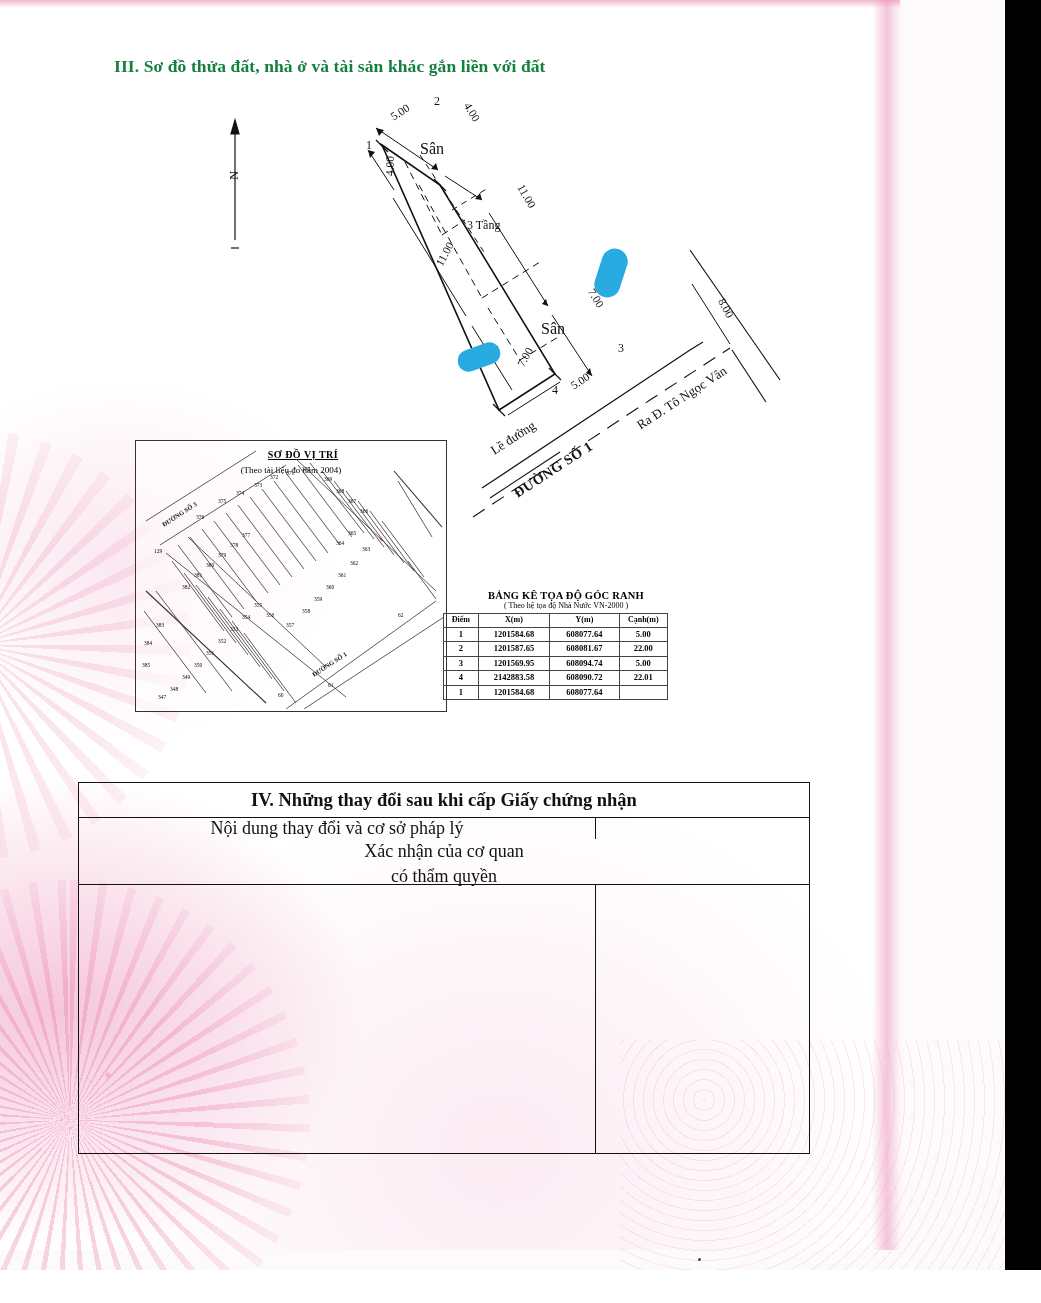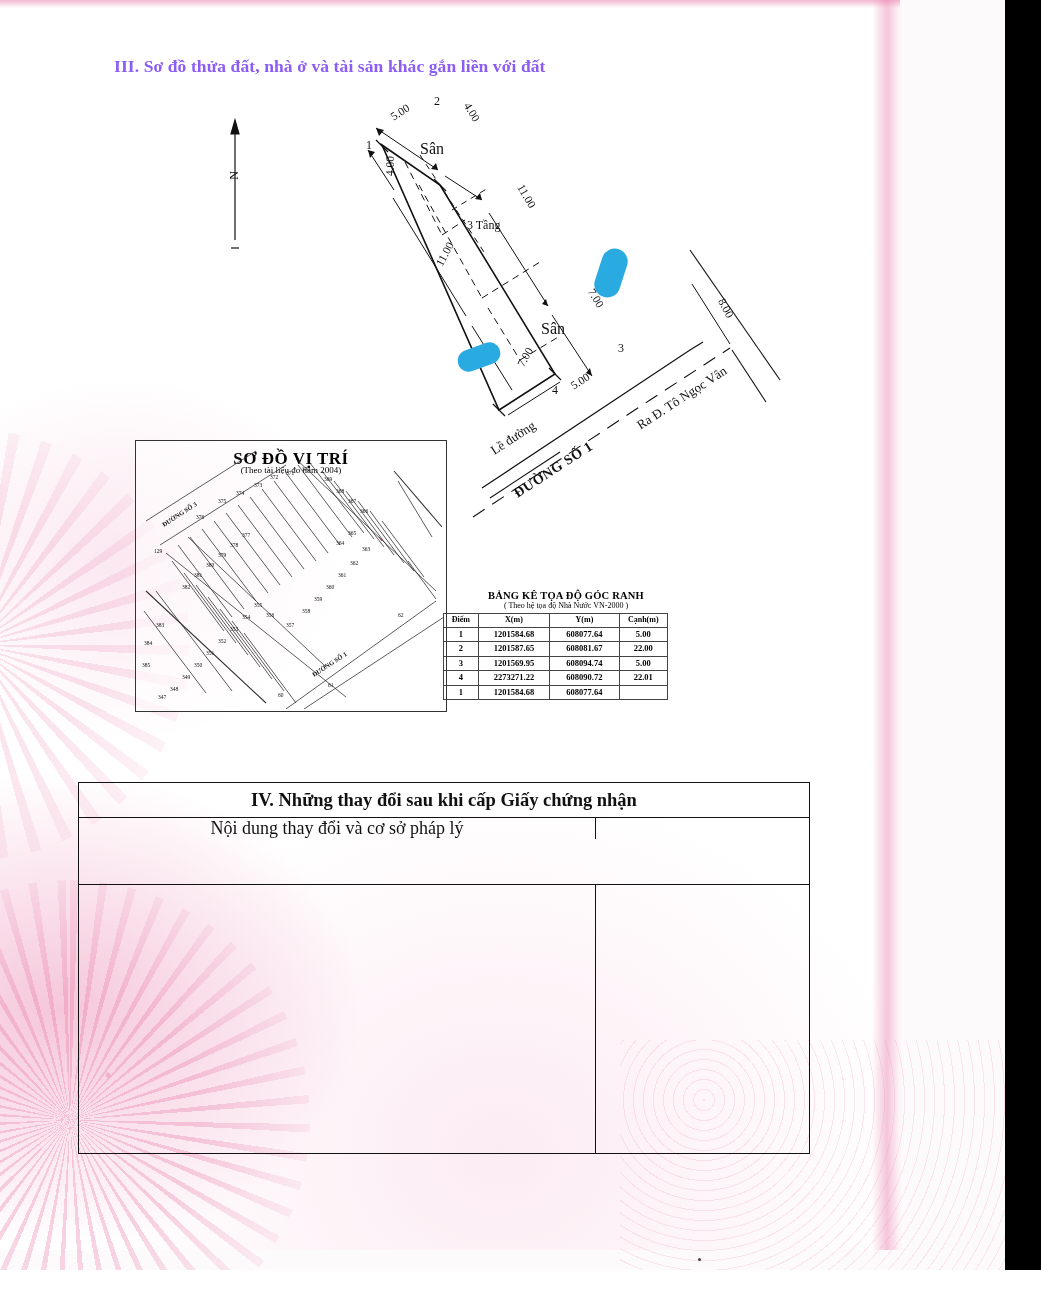--- a/index.html
+++ b/index.html
@@ -34,41 +34,41 @@
   .swirl{position:absolute;left:620px;top:1040px;width:420px;height:300px;
     background:repeating-radial-gradient(circle at 20% 20%, rgba(238,150,190,.22) 0 1px, rgba(255,255,255,0) 1px 10px);}
   .rightedge{position:absolute;left:872px;top:0;width:30px;height:1250px;
     background:linear-gradient(90deg, rgba(236,150,185,.0), rgba(236,150,185,.55), rgba(236,150,185,.0));}
   .topline{position:absolute;left:0;top:0;width:900px;height:8px;background:linear-gradient(180deg,rgba(233,125,170,.55),rgba(255,255,255,0));}
   .darkright{position:absolute;left:1005px;top:0;width:36px;height:1303px;background:#000;}
   .bottomblack{position:absolute;left:0;top:1270px;width:1041px;height:33px;background:#ffffff;}
 
   
   .sec-title{
-    position:absolute;left:114px;top:56px;font-size:17.5px;font-weight:bold;color:#8b5cf6;
+    position:absolute;left:114px;top:56px;font-size:17.5px;font-weight:bold;color:#15803d;
     letter-spacing:.1px;
   }
   .detail-par{
     position:absolute;left:95px;top:733px;width:745px;font-size:18.5px;line-height:25px;color:#111;
     text-align:left;
   }
 
   
   #draw{position:absolute;left:90px;top:80px;width:800px;height:650px;}
   .lbl{position:absolute;font-size:11px;color:#111;white-space:nowrap;font-family:"Liberation Serif",serif;}
   .lbl.b{font-weight:bold;}
   .dim{position:absolute;font-size:11.5px;color:#111;white-space:nowrap;}
   .ptnum{position:absolute;font-size:12px;color:#111;font-weight:normal;}
   .roomlbl{position:absolute;font-size:16px;color:#111;}
   .marker{position:absolute;width:26px;height:46px;border-radius:13px;background:#29abe2;}
   .marker.m2{width:26px;height:50px;}
 
   
   #locbox{position:absolute;left:135px;top:440px;width:310px;height:270px;border:1px solid #333;background:rgba(255,255,255,.55);}
-  #locbox .t1{position:absolute;left:0;top:8px;width:100%;text-align:center;font-size:17px;font-weight:bold;letter-spacing:.5px;}
+  #locbox .t1{position:absolute;left:12px;top:8px;width:100%;text-align:center;font-size:10px;font-weight:bold;letter-spacing:.5px;text-decoration:underline;}
   #locbox .t2{position:absolute;left:0;top:24px;width:100%;text-align:center;font-size:9px;}
 
   
   #coord{position:absolute;left:443px;top:590px;width:246px;}
   #coord .ct1{text-align:center;font-size:10.5px;font-weight:bold;letter-spacing:.2px;}
   #coord .ct2{text-align:center;font-size:8px;}
   #coord table{border-collapse:collapse;width:225px;margin-top:3px;font-size:8.5px;}
   #coord th,#coord td{border:1px solid #444;padding:1px 2px;text-align:center;font-weight:bold;line-height:1.35;}
   #coord th{font-size:8px;}
 
@@ -342,39 +342,45 @@
           <td style="vertical-align:bottom;">22.00</td>
         </tr>
         <tr>
           <td>3</td>
           <td>1201569.95</td>
           <td>608094.74</td>
           <td style="vertical-align:bottom;">5.00</td>
         </tr>
         <tr>
           <td>4</td>
-          <td>2273271.22</td>
+          <td>2142883.58</td>
           <td>608090.72</td>
           <td style="vertical-align:bottom;">22.01</td>
         </tr>
         <tr>
           <td>1</td>
           <td>1201584.68</td>
           <td>608077.64</td>
           <td></td>
         </tr>
       </tbody>
     </table>
   </div>
 
 
   <div id="sec4">
     <div class="hdr">IV. Những thay đổi sau khi cấp Giấy chứng nhận</div>
     <div class="row">
       <div class="c1">Nội dung thay đổi và cơ sở pháp lý</div>
+      <div class="c2">
+        <div>
+          <div>Xác nhận của cơ quan</div>
+          <div>có thẩm quyền</div>
+        </div>
+      </div>
     </div>
     <div class="body">
       <div class="b1"></div>
       <div class="b2"></div>
     </div>
   </div>
 
   <div class="dot"></div>
   <div class="bottomblack"></div>
 </div>

